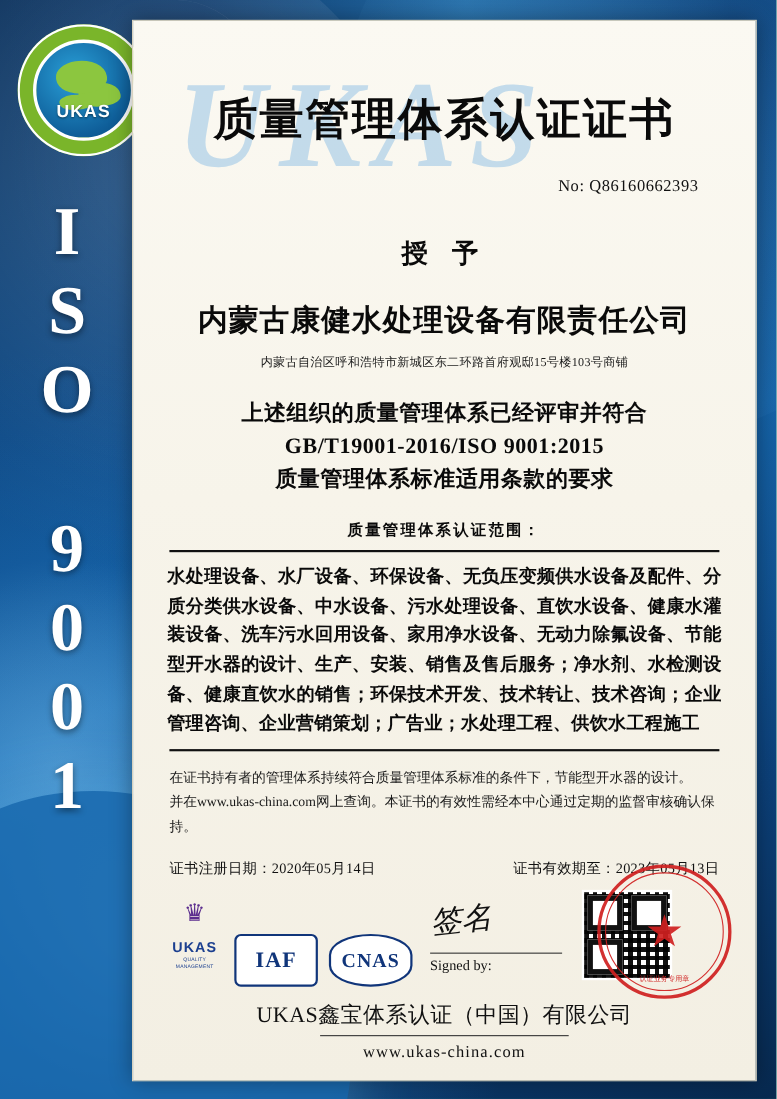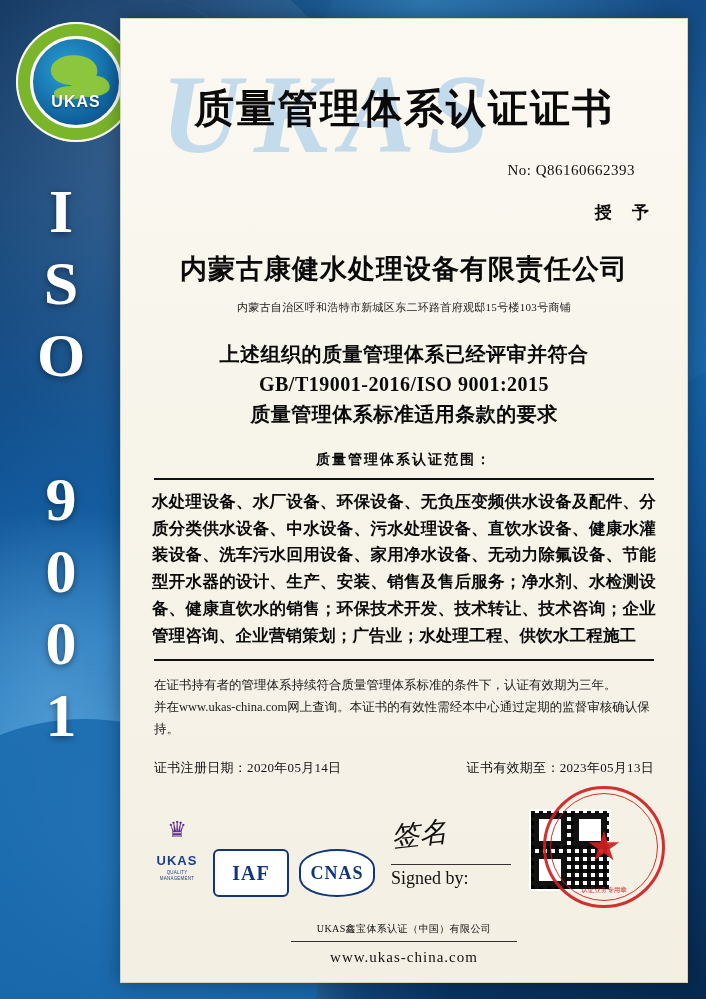--- a/index.html
+++ b/index.html
@@ -193,23 +193,23 @@
     margin-top: 26px;
     text-align: right;
     padding-right: 22px;
     font-size: 15px;
     color: #111;
     font-family: "Liberation Serif", serif;
     letter-spacing: 0.5px;
   }
   .awarded-label {
     position: relative;
-    margin-top: 22px;
-    text-align: right;
-    font-size: 17px;
+    margin-top: 35px;
+    text-align: center;
+    font-size: 24px;
     font-weight: bold;
     letter-spacing: 8px;
     color: #0a0a0a;
   }
   .company {
     position: relative;
     margin-top: 27px;
     text-align: center;
     font-size: 27px;
     font-weight: bold;
@@ -356,21 +356,21 @@
     height: 34px;
     font-family: "Liberation Serif", serif;
     font-size: 28px;
     font-style: italic;
     color: #111;
     transform: rotate(-6deg);
     white-space: nowrap;
     overflow: hidden;
   }
   .signed-by {
-    font-size: 18px;
+    font-size: 13px;
     color: #111;
     font-family: "Liberation Serif", serif;
     border-top: 1px solid #333;
     padding-top: 3px;
     margin-top: 18px;
   }
   .qr {
     width: 78px;
     height: 78px;
     margin-left: 8px;
@@ -435,21 +435,21 @@
     text-align: center;
     font-size: 6.5px;
     font-family: "Liberation Sans", sans-serif;
   }
   .footer-company {
     position: absolute;
     left: 0;
     right: 0;
     bottom: 46px;
     text-align: center;
-    font-size: 10px;
+    font-size: 20px;
     color: #111;
     letter-spacing: 0.4px;
     margin-top: 20px;
   }
   .footer-rule {
     position: absolute;
     left: 170px;
     right: 170px;
     bottom: 40px;
     height: 1px;
@@ -507,21 +507,21 @@
         <div class="mid">GB/T19001-2016/ISO 9001:2015</div>
         <div>质量管理体系标准适用条款的要求</div>
       </div>
 
       <div class="scope-title">质量管理体系认证范围：</div>
       <div class="scope-rule"></div>
       <div class="scope-body">水处理设备、水厂设备、环保设备、无负压变频供水设备及配件、分质分类供水设备、中水设备、污水处理设备、直饮水设备、健康水灌装设备、洗车污水回用设备、家用净水设备、无动力除氟设备、节能型开水器的设计、生产、安装、销售及售后服务；净水剂、水检测设备、健康直饮水的销售；环保技术开发、技术转让、技术咨询；企业管理咨询、企业营销策划；广告业；水处理工程、供饮水工程施工</div>
       <div class="scope-rule-bottom"></div>
 
       <div class="validity">
-        <div>在证书持有者的管理体系持续符合质量管理体系标准的条件下，认证有效期为三年。</div>
+        <div>在证书持有者的管理体系持续符合质量管理体系标准的条件下，节能型开水器的设计。</div>
         <div>并在www.ukas-china.com网上查询。本证书的有效性需经本中心通过定期的监督审核确认保持。</div>
       </div>
 
       <div class="dates">
         <div>
           <span>证书注册日期：</span><span>2020年05月14日</span>
         </div>
         <div>
           <span>证书有效期至：</span><span>2023年05月13日</span>
         </div>

